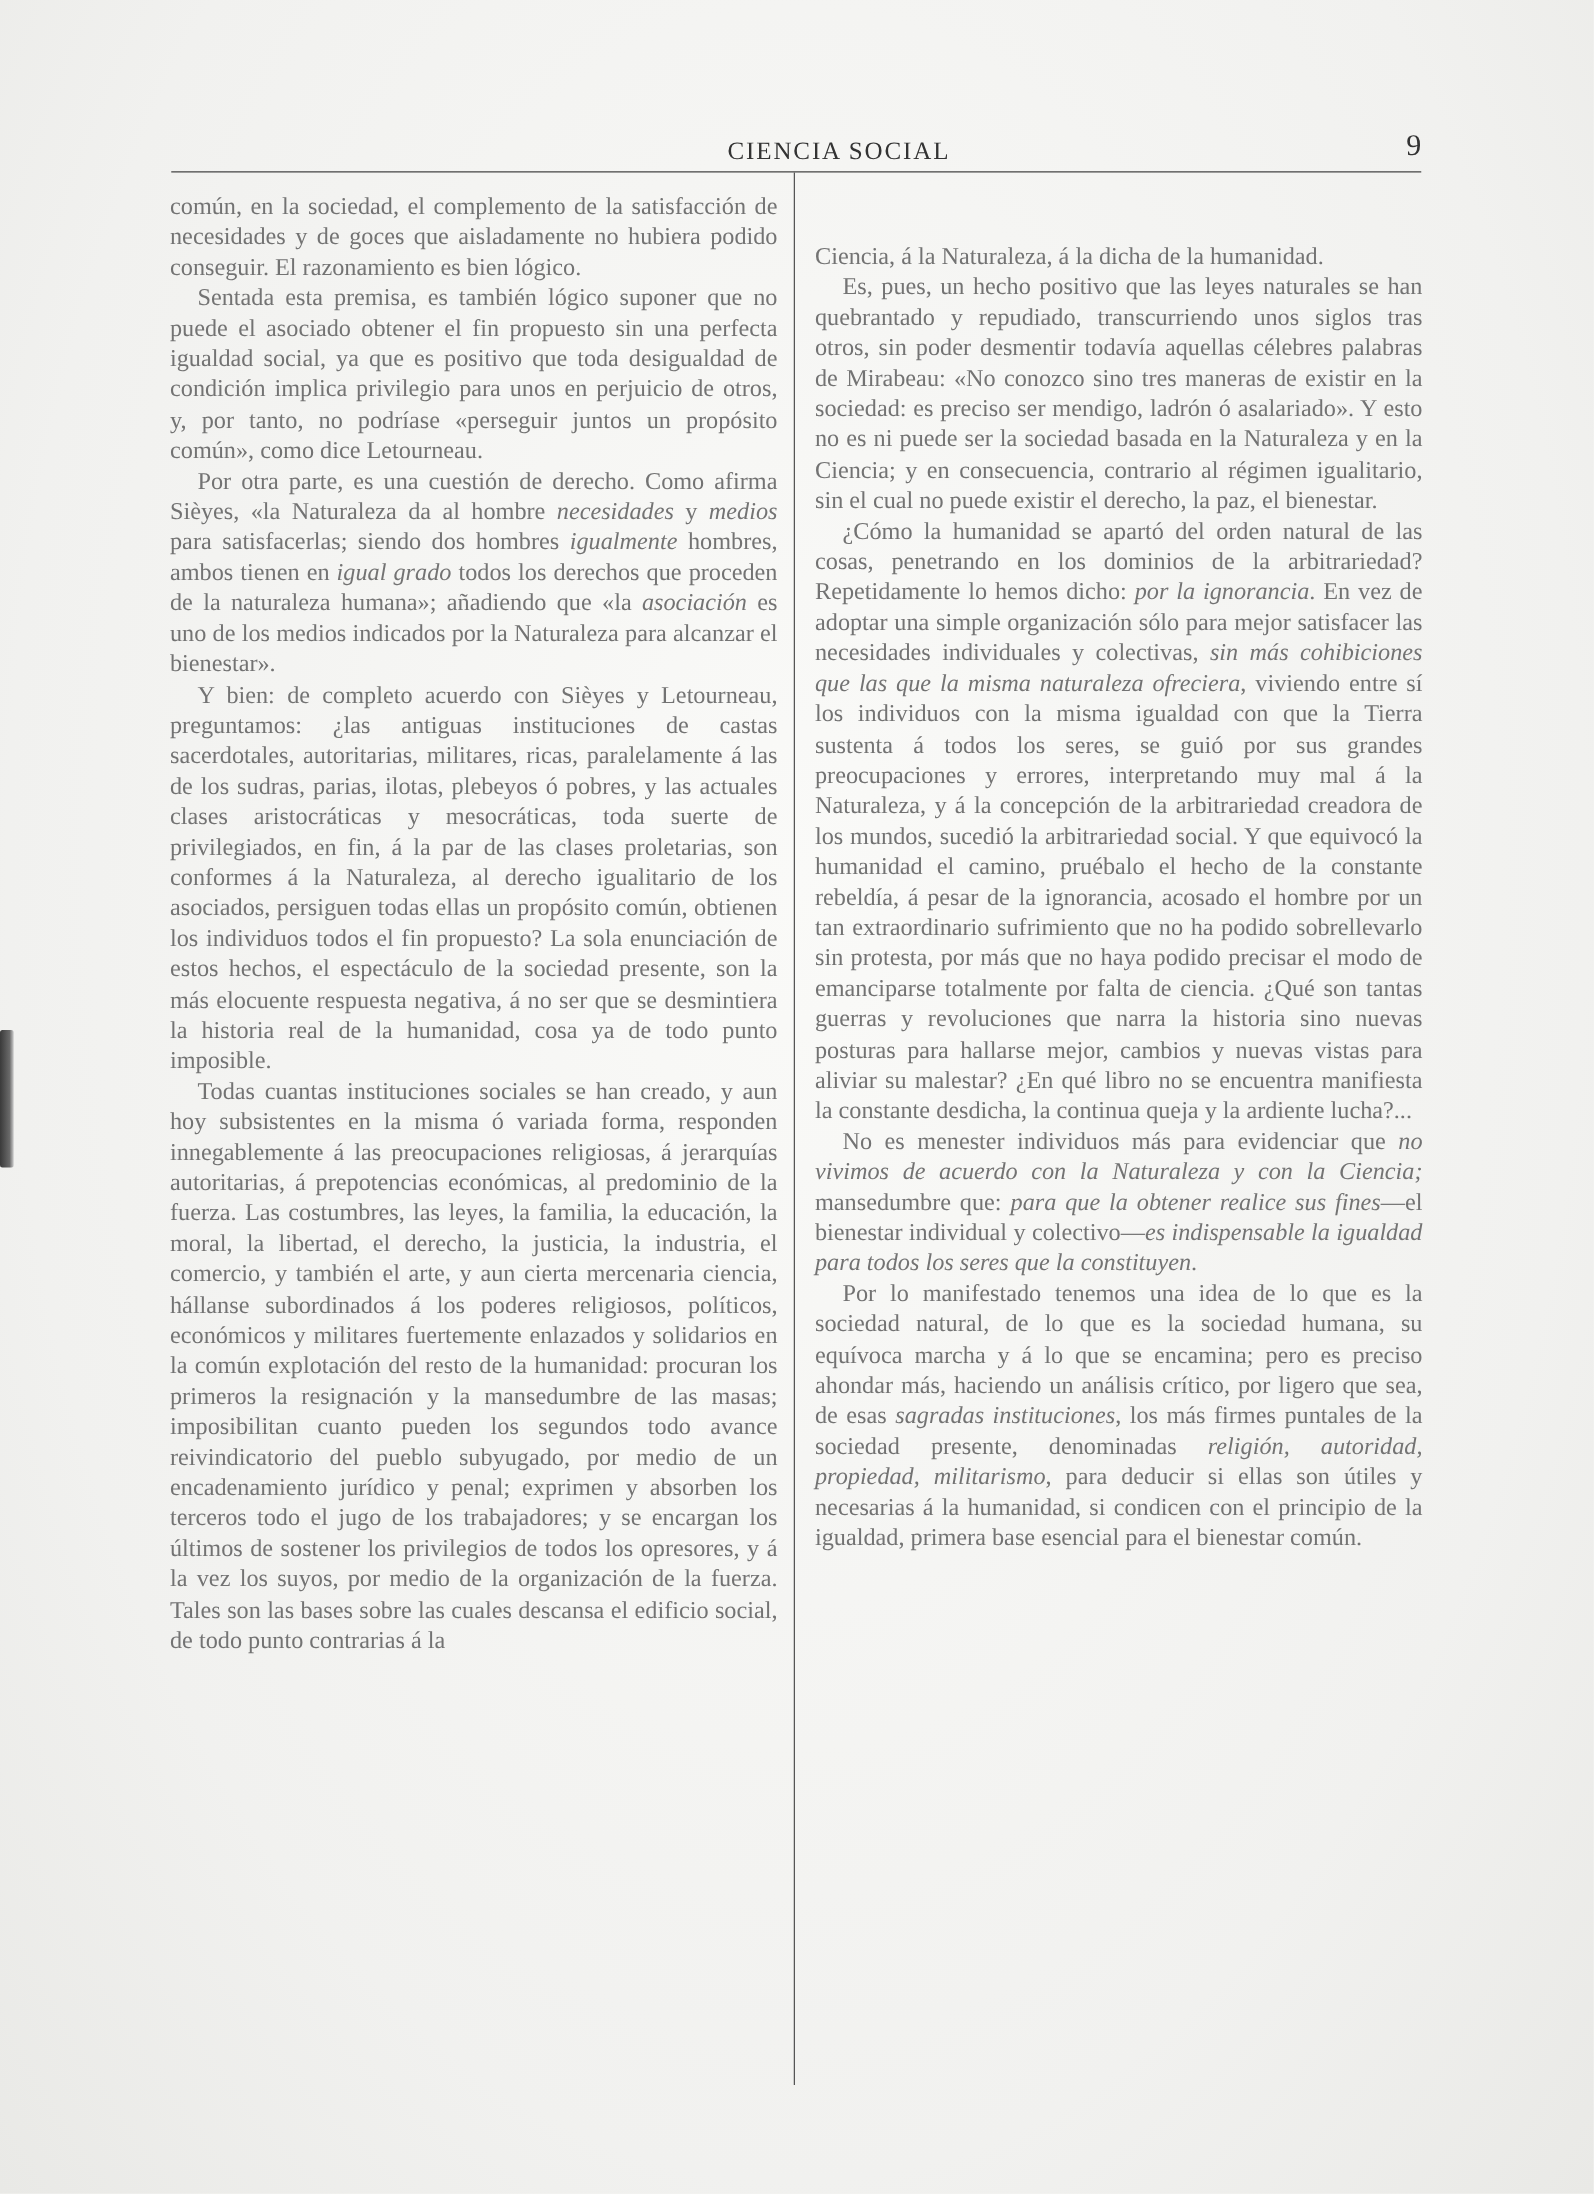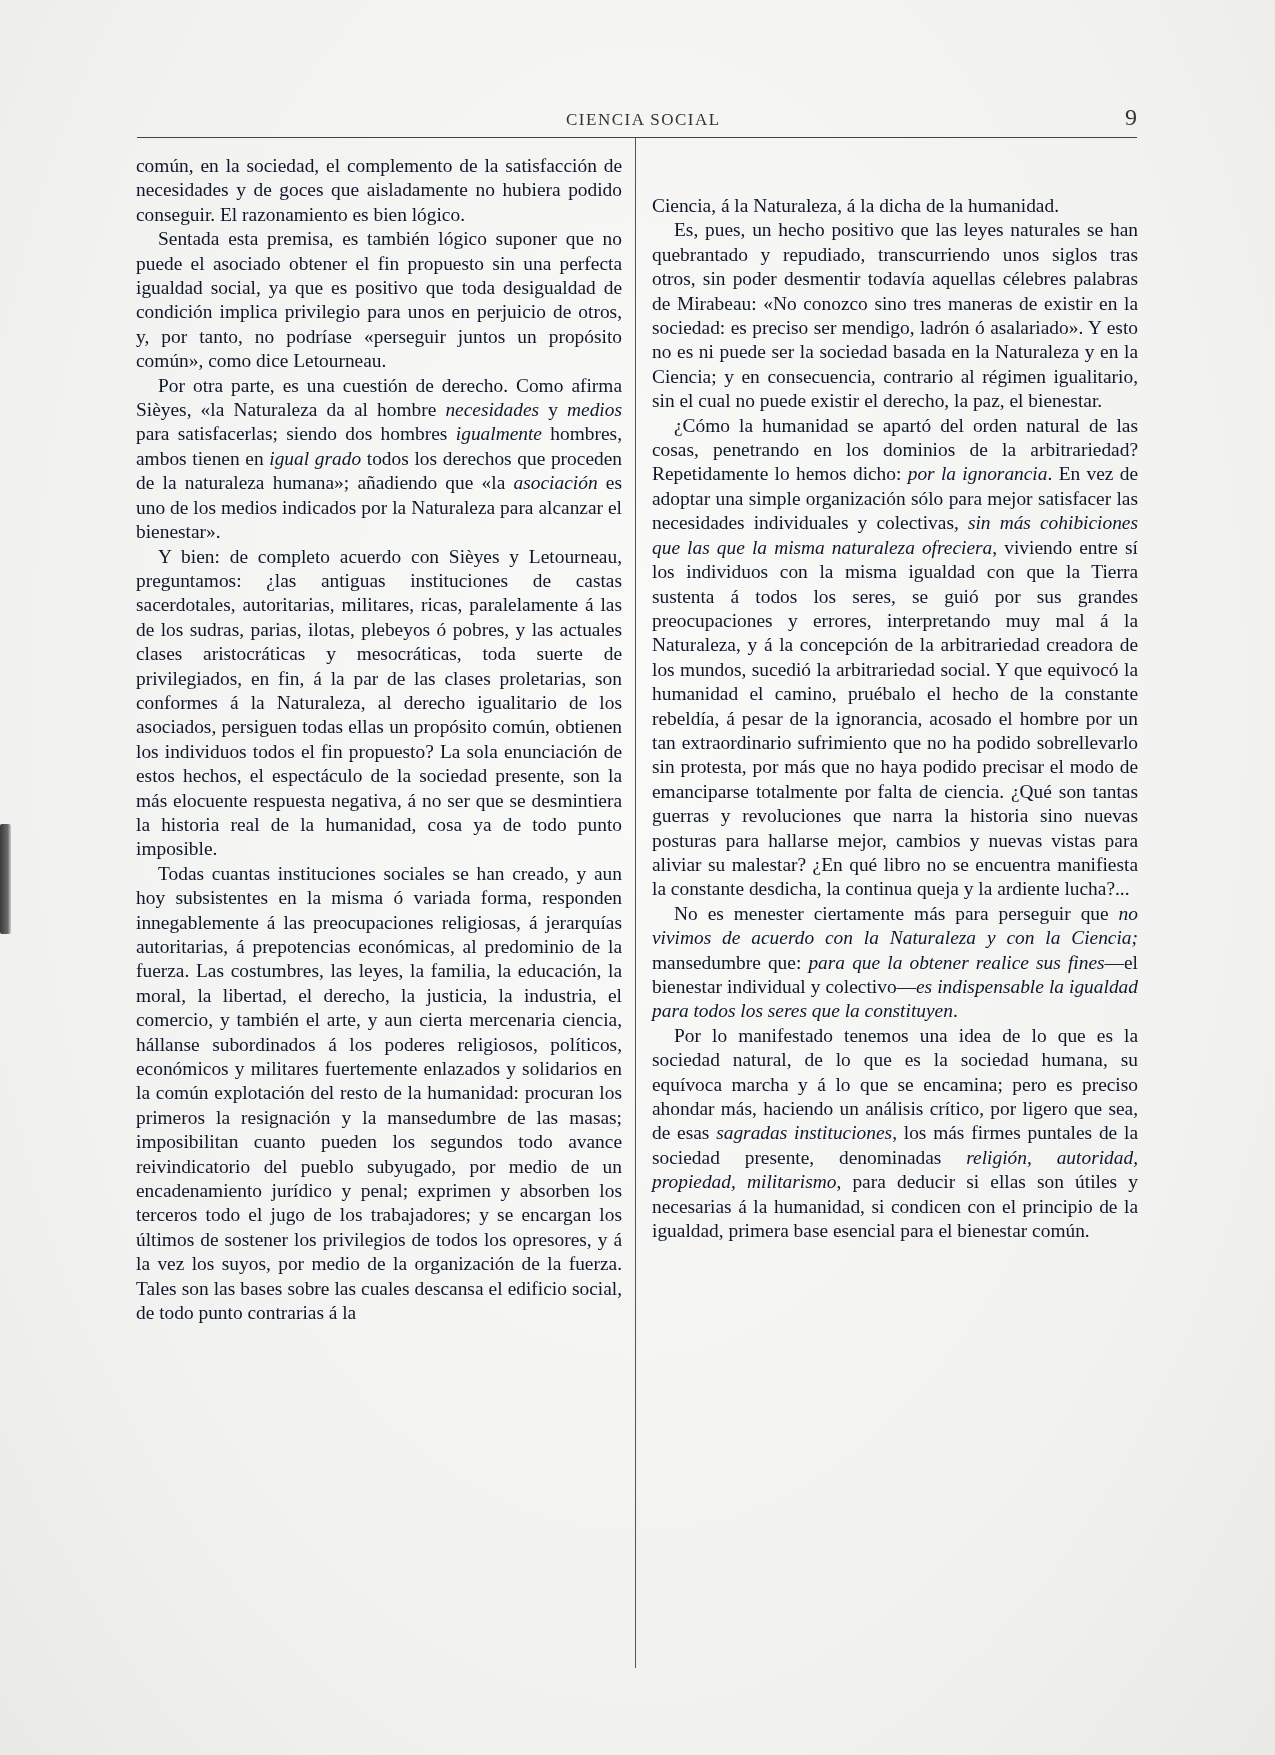--- a/index.html
+++ b/index.html
@@ -15,38 +15,38 @@
   }
   .edge-mark {
     position:absolute; left:0; top:824px; width:11px; height:110px;
     background:linear-gradient(90deg,#3a3a3a,#6a6a6a 70%,#cfcfcf);
     border-radius:2px;
   }
   .header {
     position:absolute; left:137px; top:104px; width:1000px; height:34px;
   }
   .header-title {
-    position:absolute; left:429px; top:6px; font-size:17px; letter-spacing:1.5px;
+    position:absolute; left:445px; top:6px; font-size:20px; letter-spacing:1.5px;
     font-family:"Liberation Serif", serif; color:#333;
   }
   .page-number {
     position:absolute; right:0; top:0; font-size:24px;
     font-family:"Liberation Serif", serif; color:#333;
   }
   .header-rule {
     position:absolute; left:0; right:0; top:33px; height:1px; background:#444;
   }
   .column-divider {
     position:absolute; left:635px; top:138px; width:1px; height:1530px; background:#555;
   }
   .column {
     position:absolute; top:154px; width:486px;
     font-family:"Liberation Serif", serif;
     font-size:19.4px; line-height:24.4px;
-    text-align:justify; color:#0f172a;
+    text-align:justify; color:#737373;
   }
   .col-left { left:136px; }
   .col-right { left:652px;margin-top:40px; }
   .para { margin:0; text-indent:0; }
   .para.indent { text-indent:22px; }
   .para em { }
 </style>
 </head>
 <body>
 
@@ -65,15 +65,15 @@
     <p class="para"><span>común, en la sociedad, el complemento de la satisfacción de necesidades y de goces que aisladamente no hubiera podido conseguir. El razonamiento es bien lógico.</span></p>
     <p class="para indent"><span>Sentada esta premisa, es también lógico suponer que no puede el asociado obtener el fin propuesto sin una perfecta igualdad social, ya que es positivo que toda desigualdad de condición implica privilegio para unos en perjuicio de otros, y, por tanto, no podríase «perseguir juntos un propósito común», como dice Letourneau.</span></p>
     <p class="para indent"><span>Por otra parte, es una cuestión de derecho. Como afirma Sièyes, «la Naturaleza da al hombre </span><em>necesidades</em><span> y </span><em>medios</em><span> para satisfacerlas; siendo dos hombres </span><em>igualmente</em><span> hombres, ambos tienen en </span><em>igual grado</em><span> todos los derechos que proceden de la naturaleza humana»; añadiendo que «la </span><em>asociación</em><span> es uno de los medios indicados por la Naturaleza para alcanzar el bienestar».</span></p>
     <p class="para indent"><span>Y bien: de completo acuerdo con Sièyes y Letourneau, preguntamos: ¿las antiguas instituciones de castas sacerdotales, autoritarias, militares, ricas, paralelamente á las de los sudras, parias, ilotas, plebeyos ó pobres, y las actuales clases aristocráticas y mesocráticas, toda suerte de privilegiados, en fin, á la par de las clases proletarias, son conformes á la Naturaleza, al derecho igualitario de los asociados, persiguen todas ellas un propósito común, obtienen los individuos todos el fin propuesto? La sola enunciación de estos hechos, el espectáculo de la sociedad presente, son la más elocuente respuesta negativa, á no ser que se desmintiera la historia real de la humanidad, cosa ya de todo punto imposible.</span></p>
     <p class="para indent"><span>Todas cuantas instituciones sociales se han creado, y aun hoy subsistentes en la misma ó variada forma, responden innegablemente á las preocupaciones religiosas, á jerarquías autoritarias, á prepotencias económicas, al predominio de la fuerza. Las costumbres, las leyes, la familia, la educación, la moral, la libertad, el derecho, la justicia, la industria, el comercio, y también el arte, y aun cierta mercenaria ciencia, hállanse subordinados á los poderes religiosos, políticos, económicos y militares fuertemente enlazados y solidarios en la común explotación del resto de la humanidad: procuran los primeros la resignación y la mansedumbre de las masas; imposibilitan cuanto pueden los segundos todo avance reivindicatorio del pueblo subyugado, por medio de un encadenamiento jurídico y penal; exprimen y absorben los terceros todo el jugo de los trabajadores; y se encargan los últimos de sostener los privilegios de todos los opresores, y á la vez los suyos, por medio de la organización de la fuerza. Tales son las bases sobre las cuales descansa el edificio social, de todo punto contrarias á la</span></p>
   </div>
 <div class="column col-right">
     <p class="para"><span>Ciencia, á la Naturaleza, á la dicha de la humanidad.</span></p>
     <p class="para indent"><span>Es, pues, un hecho positivo que las leyes naturales se han quebrantado y repudiado, transcurriendo unos siglos tras otros, sin poder desmentir todavía aquellas célebres palabras de Mirabeau: «No conozco sino tres maneras de existir en la sociedad: es preciso ser mendigo, ladrón ó asalariado». Y esto no es ni puede ser la sociedad basada en la Naturaleza y en la Ciencia; y en consecuencia, contrario al régimen igualitario, sin el cual no puede existir el derecho, la paz, el bienestar.</span></p>
     <p class="para indent"><span>¿Cómo la humanidad se apartó del orden natural de las cosas, penetrando en los dominios de la arbitrariedad? Repetidamente lo hemos dicho: </span><em>por la ignorancia</em><span>. En vez de adoptar una simple organización sólo para mejor satisfacer las necesidades individuales y colectivas, </span><em>sin más cohibiciones que las que la misma naturaleza ofreciera</em><span>, viviendo entre sí los individuos con la misma igualdad con que la Tierra sustenta á todos los seres, se guió por sus grandes preocupaciones y errores, interpretando muy mal á la Naturaleza, y á la concepción de la arbitrariedad creadora de los mundos, sucedió la arbitrariedad social. Y que equivocó la humanidad el camino, pruébalo el hecho de la constante rebeldía, á pesar de la ignorancia, acosado el hombre por un tan extraordinario sufrimiento que no ha podido sobrellevarlo sin protesta, por más que no haya podido precisar el modo de emanciparse totalmente por falta de ciencia. ¿Qué son tantas guerras y revoluciones que narra la historia sino nuevas posturas para hallarse mejor, cambios y nuevas vistas para aliviar su malestar? ¿En qué libro no se encuentra manifiesta la constante desdicha, la continua queja y la ardiente lucha?...</span></p>
-    <p class="para indent"><span>No es menester ciertamente más para perseguir que </span><em>no vivimos de acuerdo con la Naturaleza y con la Ciencia;</em><span> mansedumbre que: </span><em>para que la obtener realice sus fines</em><span>—el bienestar individual y colectivo—</span><em>es indispensable la igualdad para todos los seres que la constituyen</em><span>.</span></p>
+    <p class="para indent"><span>No es menester individuos más para evidenciar que </span><em>no vivimos de acuerdo con la Naturaleza y con la Ciencia;</em><span> mansedumbre que: </span><em>para que la obtener realice sus fines</em><span>—el bienestar individual y colectivo—</span><em>es indispensable la igualdad para todos los seres que la constituyen</em><span>.</span></p>
     <p class="para indent"><span>Por lo manifestado tenemos una idea de lo que es la sociedad natural, de lo que es la sociedad humana, su equívoca marcha y á lo que se encamina; pero es preciso ahondar más, haciendo un análisis crítico, por ligero que sea, de esas </span><em>sagradas instituciones</em><span>, los más firmes puntales de la sociedad presente, denominadas </span><em>religión, autoridad, propiedad, militarismo</em><span>, para deducir si ellas son útiles y necesarias á la humanidad, si condicen con el principio de la igualdad, primera base esencial para el bienestar común.</span></p>
   </div>
 
 </body></html>

